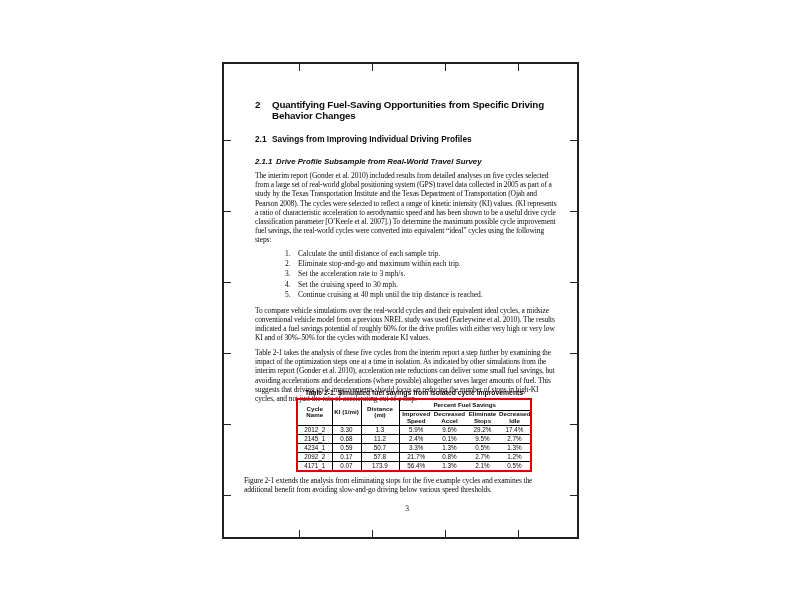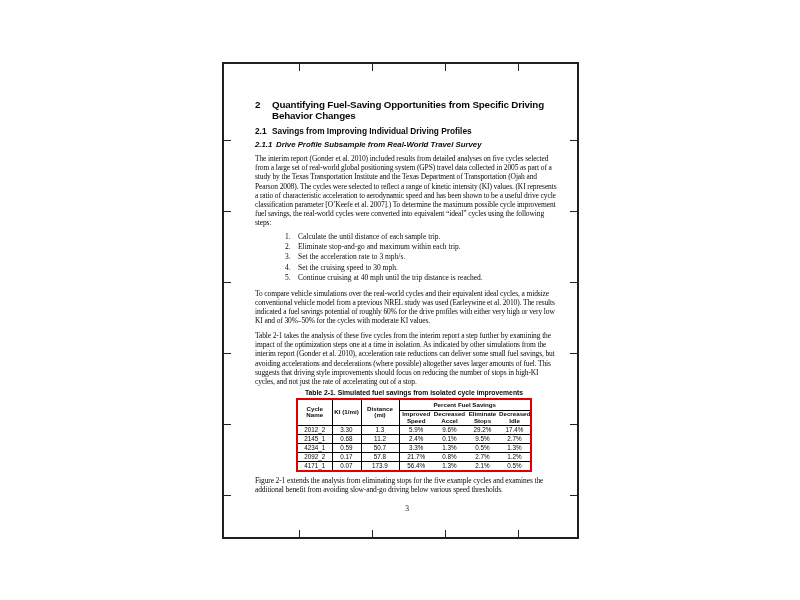--- a/index.html
+++ b/index.html
@@ -12,43 +12,43 @@
   .tick-bottom{position:absolute;left:3px;bottom:0;width:350px;height:7px;
     background:repeating-linear-gradient(to right,transparent 0 72px,#222 72px 73px);}
   .tick-left{position:absolute;top:6px;left:0;width:7px;height:462px;
     background:repeating-linear-gradient(to bottom,transparent 0 70px,#222 70px 71px);}
   .tick-right{position:absolute;top:6px;right:0;width:7px;height:462px;
     background:repeating-linear-gradient(to bottom,transparent 0 70px,#222 70px 71px);}
 
   .content{position:absolute;left:31px;top:35px;width:304px;color:#0a0a0a;}
   .h1{display:flex;font:bold 9.8px/11px "Liberation Sans",sans-serif;letter-spacing:-0.15px;}
   .h1 .hnum{width:17px;flex:none;}
-  .h2{display:flex;font:bold 8.3px/9.5px "Liberation Sans",sans-serif;margin-top:6px;align-items:center;}
+  .h2{display:flex;font:bold 8.3px/9.5px "Liberation Sans",sans-serif;margin-top:14px;align-items:center;}
   .h2 .hnum{width:17px;flex:none;}
-  .h3{display:flex;font:italic bold 7.8px/9px "Liberation Sans",sans-serif;margin-top:3px;}
+  .h3{display:flex;font:italic bold 7.8px/9px "Liberation Sans",sans-serif;margin-top:12px;}
   .h3 .hnum{width:21px;flex:none;}
   .body-par{font:7.5px/9.2px "Liberation Serif",serif;letter-spacing:-0.12px;margin-top:5.5px;}
   .steps{margin-top:4px;}
   .step{display:flex;font:7.5px/10.3px "Liberation Serif",serif;margin-left:30px;}
   .step .snum{width:13px;flex:none;}
 
   .caption{position:absolute;left:71px;top:325px;width:238px;text-align:center;
     font:bold 6.8px/8px "Liberation Sans",sans-serif;color:#0a0a0a;}
   .fuel-table{position:absolute;left:72px;top:334px;width:234px;border-collapse:collapse;
     table-layout:fixed;border:2px solid #e00000;
     font-family:"Liberation Sans",sans-serif;color:#0a0a0a;}
   .fuel-table th{font-size:6.2px;line-height:6.8px;font-weight:bold;padding:0;text-align:center;vertical-align:middle;}
   .fuel-table td{font-size:6.3px;line-height:8px;height:8px;padding:0;text-align:center;vertical-align:middle;}
   .fuel-table .vline{border-right:1px solid #000;}
   .fuel-table th.group{height:10px;border-bottom:1px solid #000;}
   .fuel-table thead tr:last-child th{height:13px;border-bottom:1px solid #000;}
   .fuel-table thead th[rowspan]{border-bottom:1px solid #000;}
   .fuel-table tbody tr + tr td{border-top:1px solid #000;}
 
-  .p4{position:absolute;left:31px;top:412px;width:304px;
+  .p4{position:absolute;left:20px;top:412px;width:304px;
     font:7.5px/9.2px "Liberation Serif",serif;letter-spacing:-0.12px;color:#0a0a0a;}
   .pagenum{position:absolute;left:31px;top:440px;width:304px;text-align:center;
     font:7.5px/9px "Liberation Serif",serif;color:#0a0a0a;}
 </style>
 </head>
 <body>
 
 <div class="canvas">
   <div class="page-frame">
     <div class="tick-top"></div>

